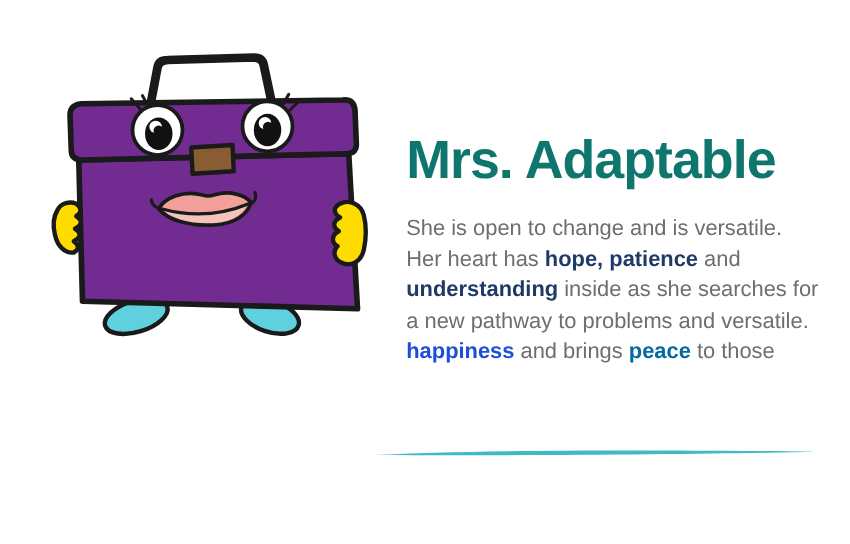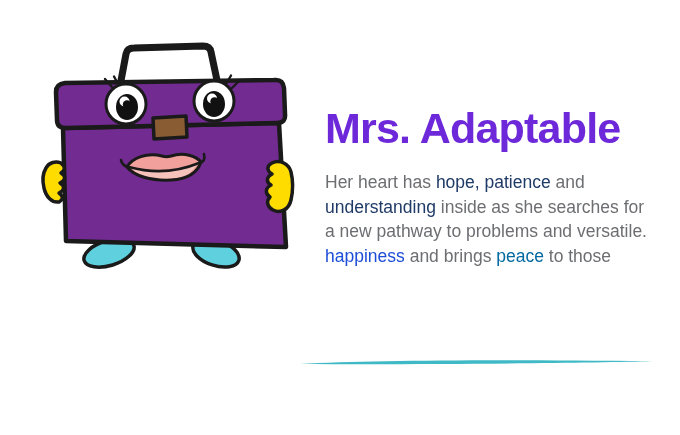--- a/index.html
+++ b/index.html
@@ -12,21 +12,21 @@
   .content-panel{position:absolute;left:325px;top:104px;width:340px;}
   .page-title{
     margin:0;padding:0;
     font-size:43px;font-weight:700;letter-spacing:-0.8px;line-height:48px;
   }
   .description{
     margin-top:18px;
     font-size:17.5px;line-height:24.5px;
   }
   .description .line{white-space:nowrap;}
-  .description .kw{font-weight:400;text-align:right;}
+  .description .kw{font-weight:700;text-align:right;}
 </style>
 </head>
 <body>
 
 <div class="stage">
 
   <svg class="character-svg" viewBox="0 0 680 435">
 
     <path d="M120,86 L126,54 Q127,48 134,48 L203,46 Q210,46 211,52 L218,85" fill="none" stroke="#1a1a1a" stroke-width="7" stroke-linejoin="round" stroke-linecap="round"></path>
 
@@ -69,22 +69,23 @@
 
     <g>
       <path d="M61,163 C56,161 49,162 46,168 C43,173 42,180 44,188 C46,197 52,203 59,202 C64,199 63,196 59,193 C65,190 65,186 60,183 C66,180 66,176 61,173 C66,170 65,166 61,163 Z" stroke="#1a1a1a" stroke-width="3.5" stroke-linejoin="round" fill="#ffdc00"></path>
       <path d="M272,163 C266,166 267,171 272,174 C266,177 266,182 271,185 C265,188 265,194 270,197 C266,201 267,207 273,210 C281,214 289,209 291,200 C293,191 293,180 291,172 C289,164 280,159 272,163 Z" stroke="#1a1a1a" stroke-width="3.5" stroke-linejoin="round" fill="#ffdc00"></path>
     </g>
 
     <path d="M300,364 C370,360.6 480,359.3 652,361.3 C600,362.8 430,364.8 300,364 Z" stroke="none" fill="#3fb9c6"></path>
   </svg>
 
   <div class="content-panel">
-    <h1 class="page-title" style="color: #6d28d9;">Mrs. Adaptable</h1>
+    <h1 class="page-title" style="color: #0f766e;">Mrs. Adaptable</h1>
     <div class="description" id="description" style="color: rgb(109, 110, 113);">
+        <div class="line"><span>She is open to change and is versatile.</span></div>
         <div class="line"><span>Her heart has </span><span class="kw" style="color: rgb(31, 58, 102);">hope, patience</span><span> and</span></div>
         <div class="line"><span class="kw" style="color: rgb(31, 58, 102);">understanding</span><span> inside as she searches for</span></div>
         <div class="line"><span>a new pathway to problems and versatile.</span></div>
         <div class="line"><span class="kw" style="color: #1d4ed8;">happiness</span><span> and brings </span><span class="kw" style="color: #0369a1;">peace</span><span> to those</span></div>
       </div>
   </div>
 
 </div>
 
 </body></html>

